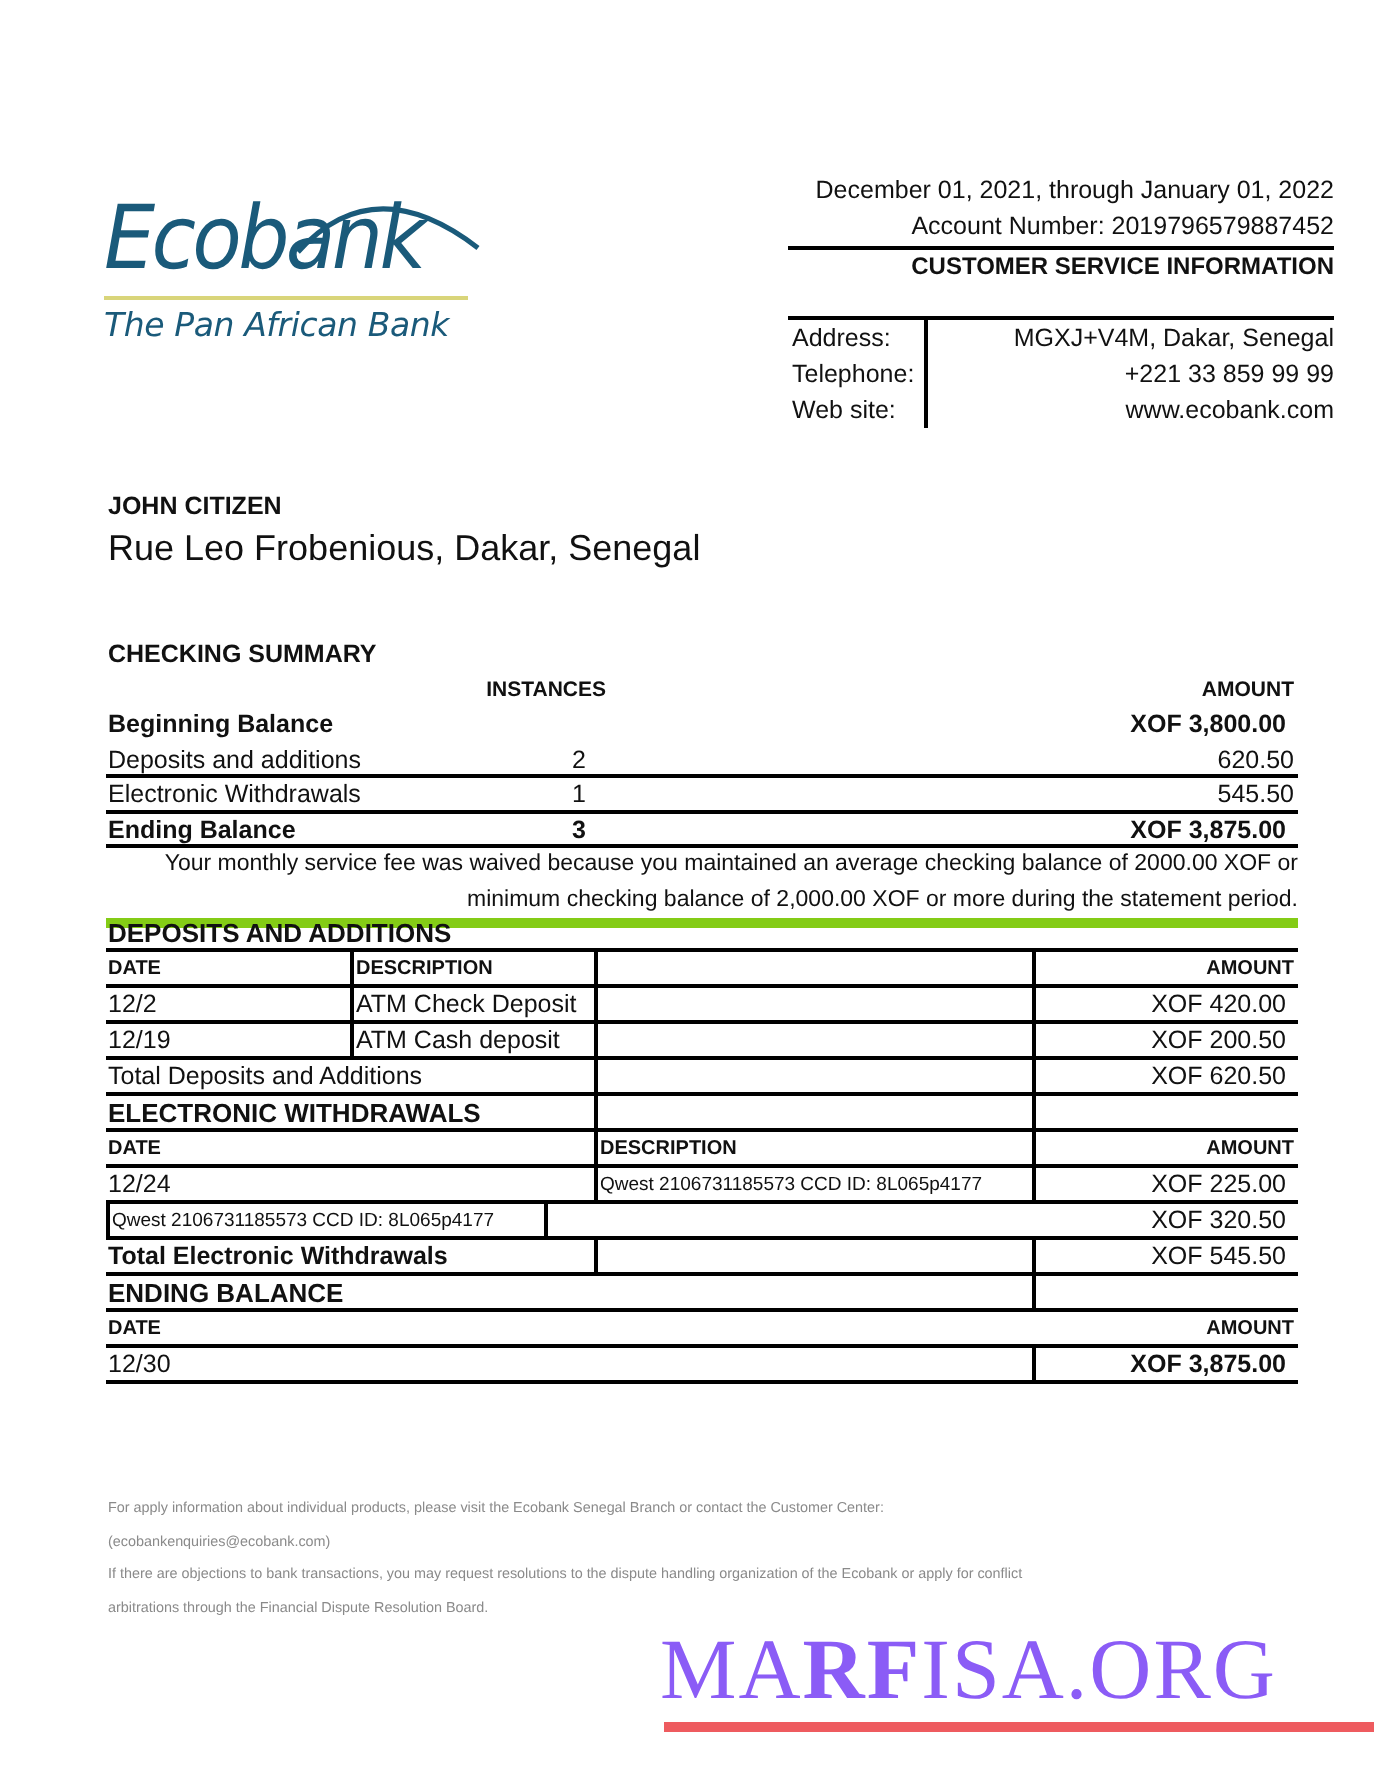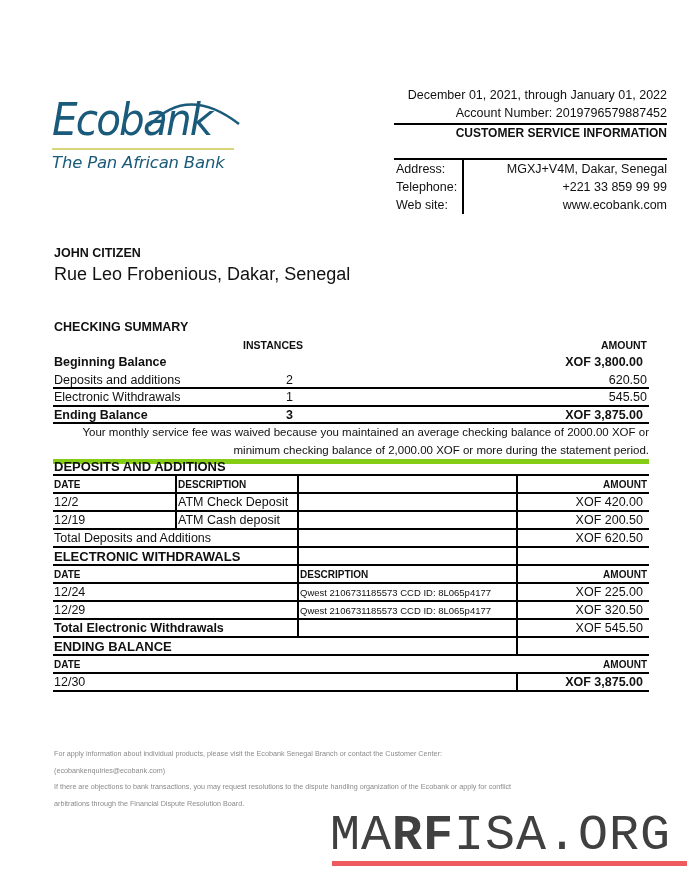--- a/index.html
+++ b/index.html
@@ -52,21 +52,21 @@
   .grid .gabc { width: 463px; padding-left: 1px; }
   .grid .gd { flex: 1; border-left: 2px solid #000; text-align: right; padding-right: 6px; }
   .grid .gd.b, .grid .b { font-weight: bold; }
 
   
   .foot { position: absolute; left: 54px; top: 748px; width: 560px; font-size: 7.2px; color: #8a8a8a; }
   .foot p { height: 16.5px; line-height: 12px; }
 
   
   .wm { position: absolute; left: 330px; top: 812px; width: 360px; }
-  .wm .txt { font-family: Liberation Mono, monospace; font-size: 50px; color: #404040; letter-spacing: 1px; line-height: 48px; }
+  .wm .txt { font-family: Liberation Serif, serif; font-size: 43px; color: #8b5cf6; letter-spacing: 1px; line-height: 48px; }
   .wm .txt b { font-weight: bold; }
   .wm .bar { height: 5px; background: #ee5b5f; width: 355px; margin-top: 1px; margin-left: 2px; }
 </style>
 </head>
 <body>
 
 <div class="logo">
   <svg class="arc" viewBox="0 0 100 40">
     <path d="M2 36 Q 40 -6 92 34" stroke="#1a5a7a" stroke-width="2.5" fill="none"></path>
   </svg>
@@ -169,21 +169,20 @@
     <div class="gab">DATE</div>
     <div class="gc">DESCRIPTION</div>
     <div class="gd" style="padding-right:2px;">AMOUNT</div>
   </div>
   <div class="gr">
     <div class="gab">12/24</div>
     <div class="gcx">Qwest 2106731185573 CCD ID: 8L065p4177</div>
     <div class="gd">XOF 225.00</div>
   </div>
   <div class="gr">
-    <div class="gab">12/29</div>
     <div class="gcx">Qwest 2106731185573 CCD ID: 8L065p4177</div>
     <div class="gd">XOF 320.50</div>
   </div>
   <div class="gr">
     <div class="gab b">Total Electronic Withdrawals</div>
     <div class="gc"></div>
     <div class="gd">XOF 545.50</div>
   </div>
 
   <div class="gr">

